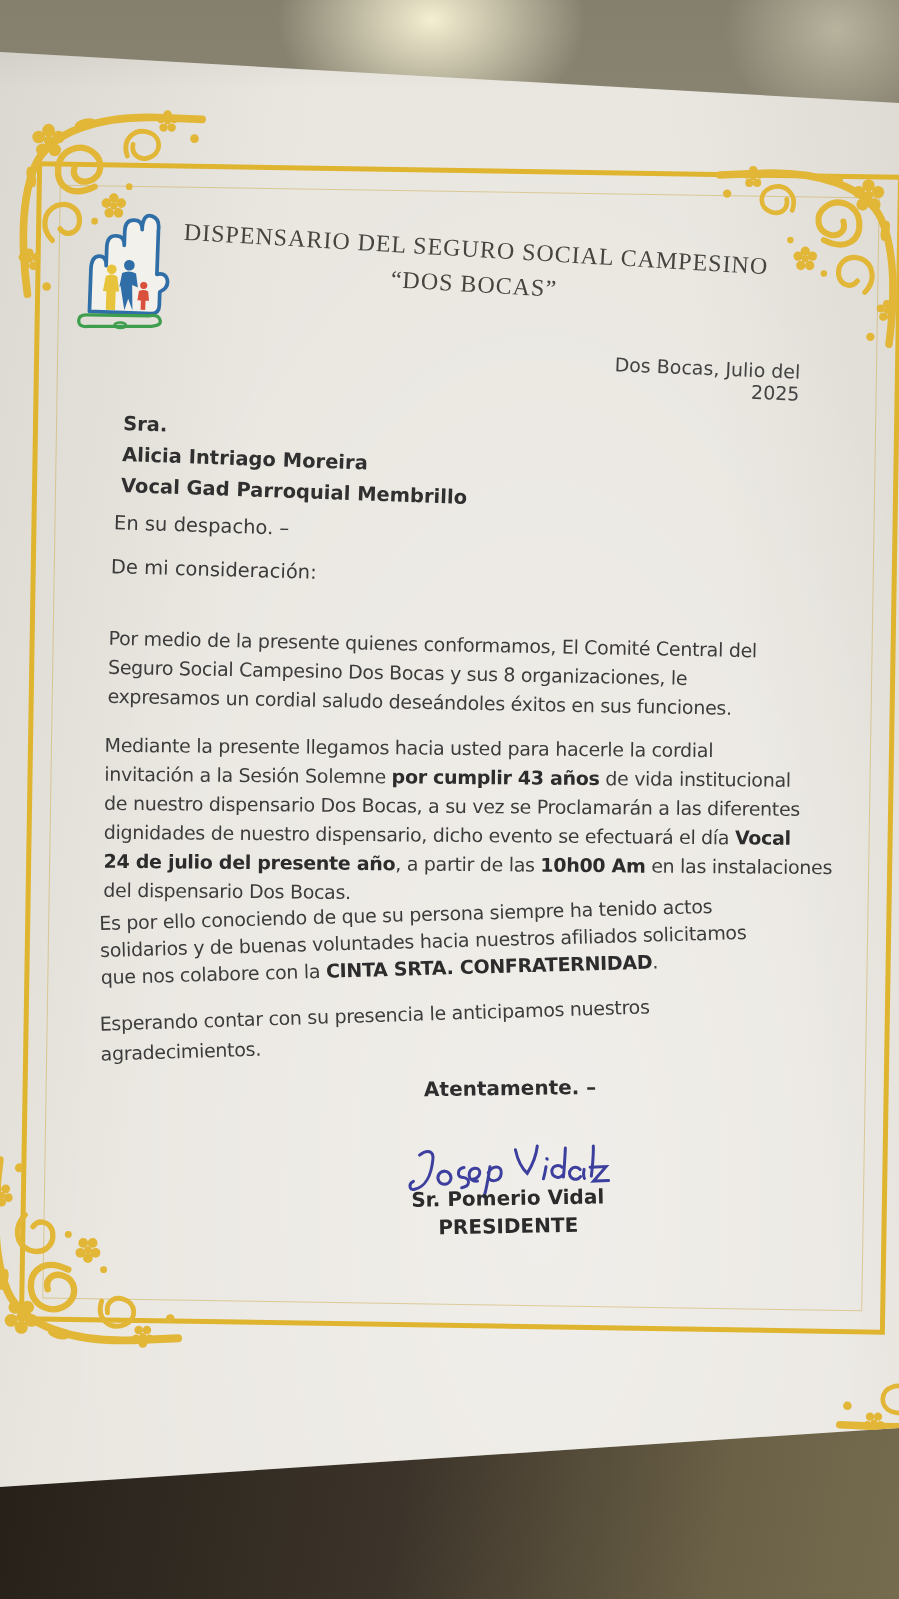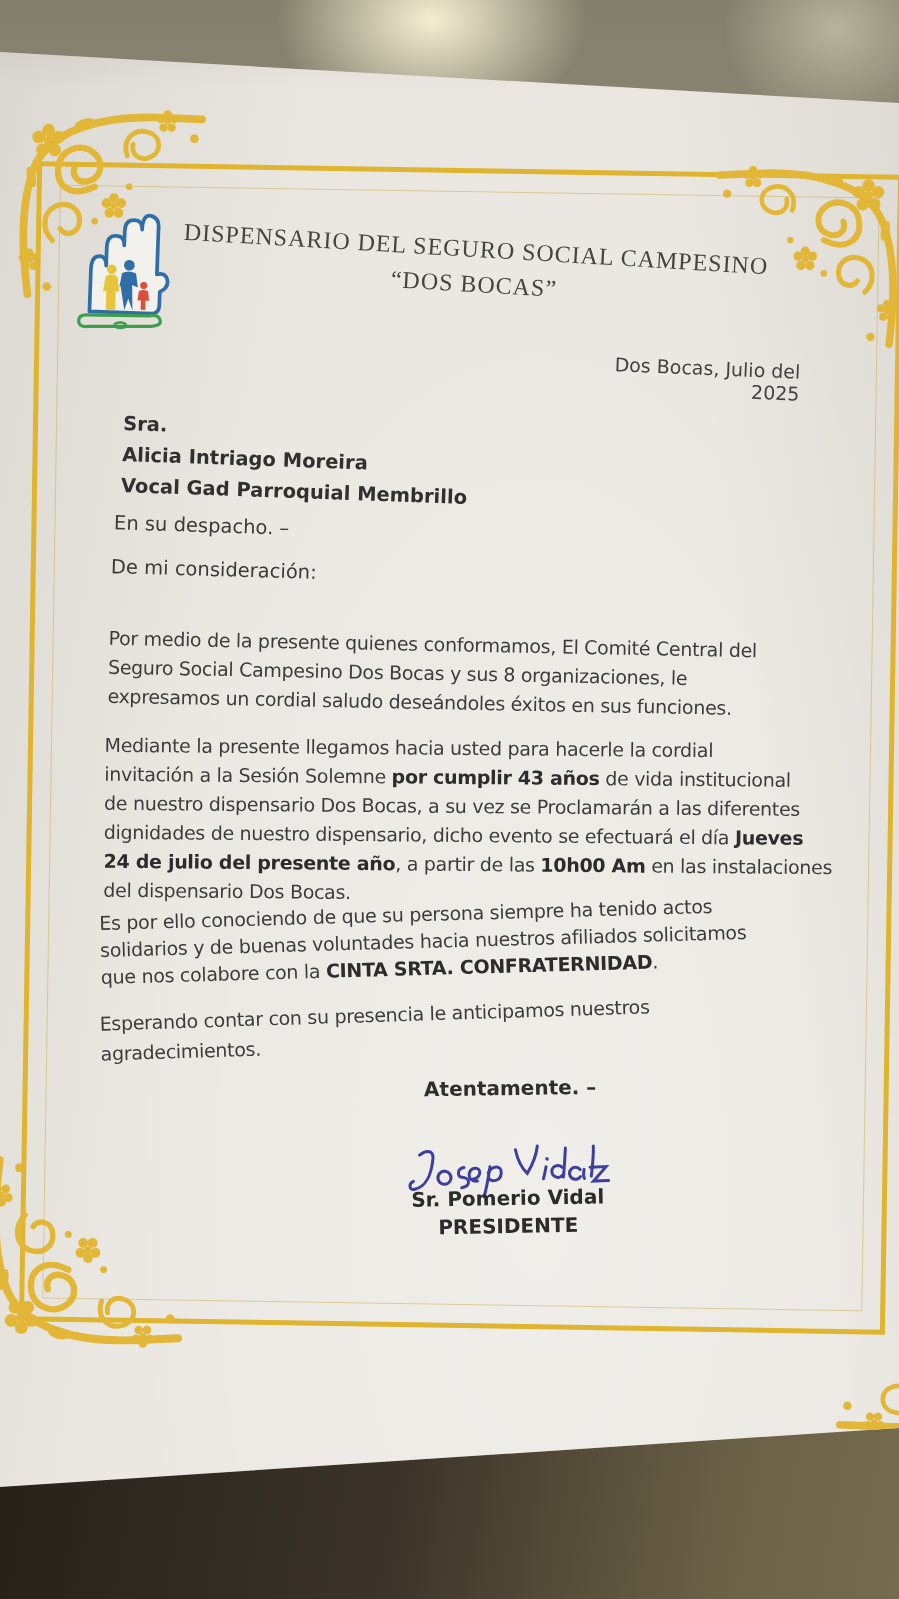--- a/index.html
+++ b/index.html
@@ -158,21 +158,21 @@
 
     <div class="para p1">
         <div class="tline"><span>Por medio de la presente quienes conformamos, El Comité Central del</span></div>
         <div class="tline"><span>Seguro Social Campesino Dos Bocas y sus 8 organizaciones, le</span></div>
         <div class="tline"><span>expresamos un cordial saludo deseándoles éxitos en sus funciones.</span></div>
       </div>
     <div class="para p2">
         <div class="tline"><span>Mediante la presente llegamos hacia usted para hacerle la cordial</span></div>
         <div class="tline"><span>invitación a la Sesión Solemne </span><b>por cumplir 43 años</b><span> de vida institucional</span></div>
         <div class="tline"><span>de nuestro dispensario Dos Bocas, a su vez se Proclamarán a las diferentes</span></div>
-        <div class="tline"><span>dignidades de nuestro dispensario, dicho evento se efectuará el día </span><b>Jueves</b></div>
+        <div class="tline"><span>dignidades de nuestro dispensario, dicho evento se efectuará el día </span><b>Vocal</b></div>
         <div class="tline"><b>24 de julio del presente año</b><span>, a partir de las </span><b>10h00 Am</b><span> en las instalaciones</span></div>
         <div class="tline"><span>del dispensario Dos Bocas.</span></div>
       </div>
     <div class="para p3">
         <div class="tline"><span>Es por ello conociendo de que su persona siempre ha tenido actos</span></div>
         <div class="tline"><span>solidarios y de buenas voluntades hacia nuestros afiliados solicitamos</span></div>
         <div class="tline"><span>que nos colabore con la </span><b>CINTA SRTA. CONFRATERNIDAD</b><span>.</span></div>
       </div>
     <div class="para p4">
         <div class="tline"><span>Esperando contar con su presencia le anticipamos nuestros</span></div>

